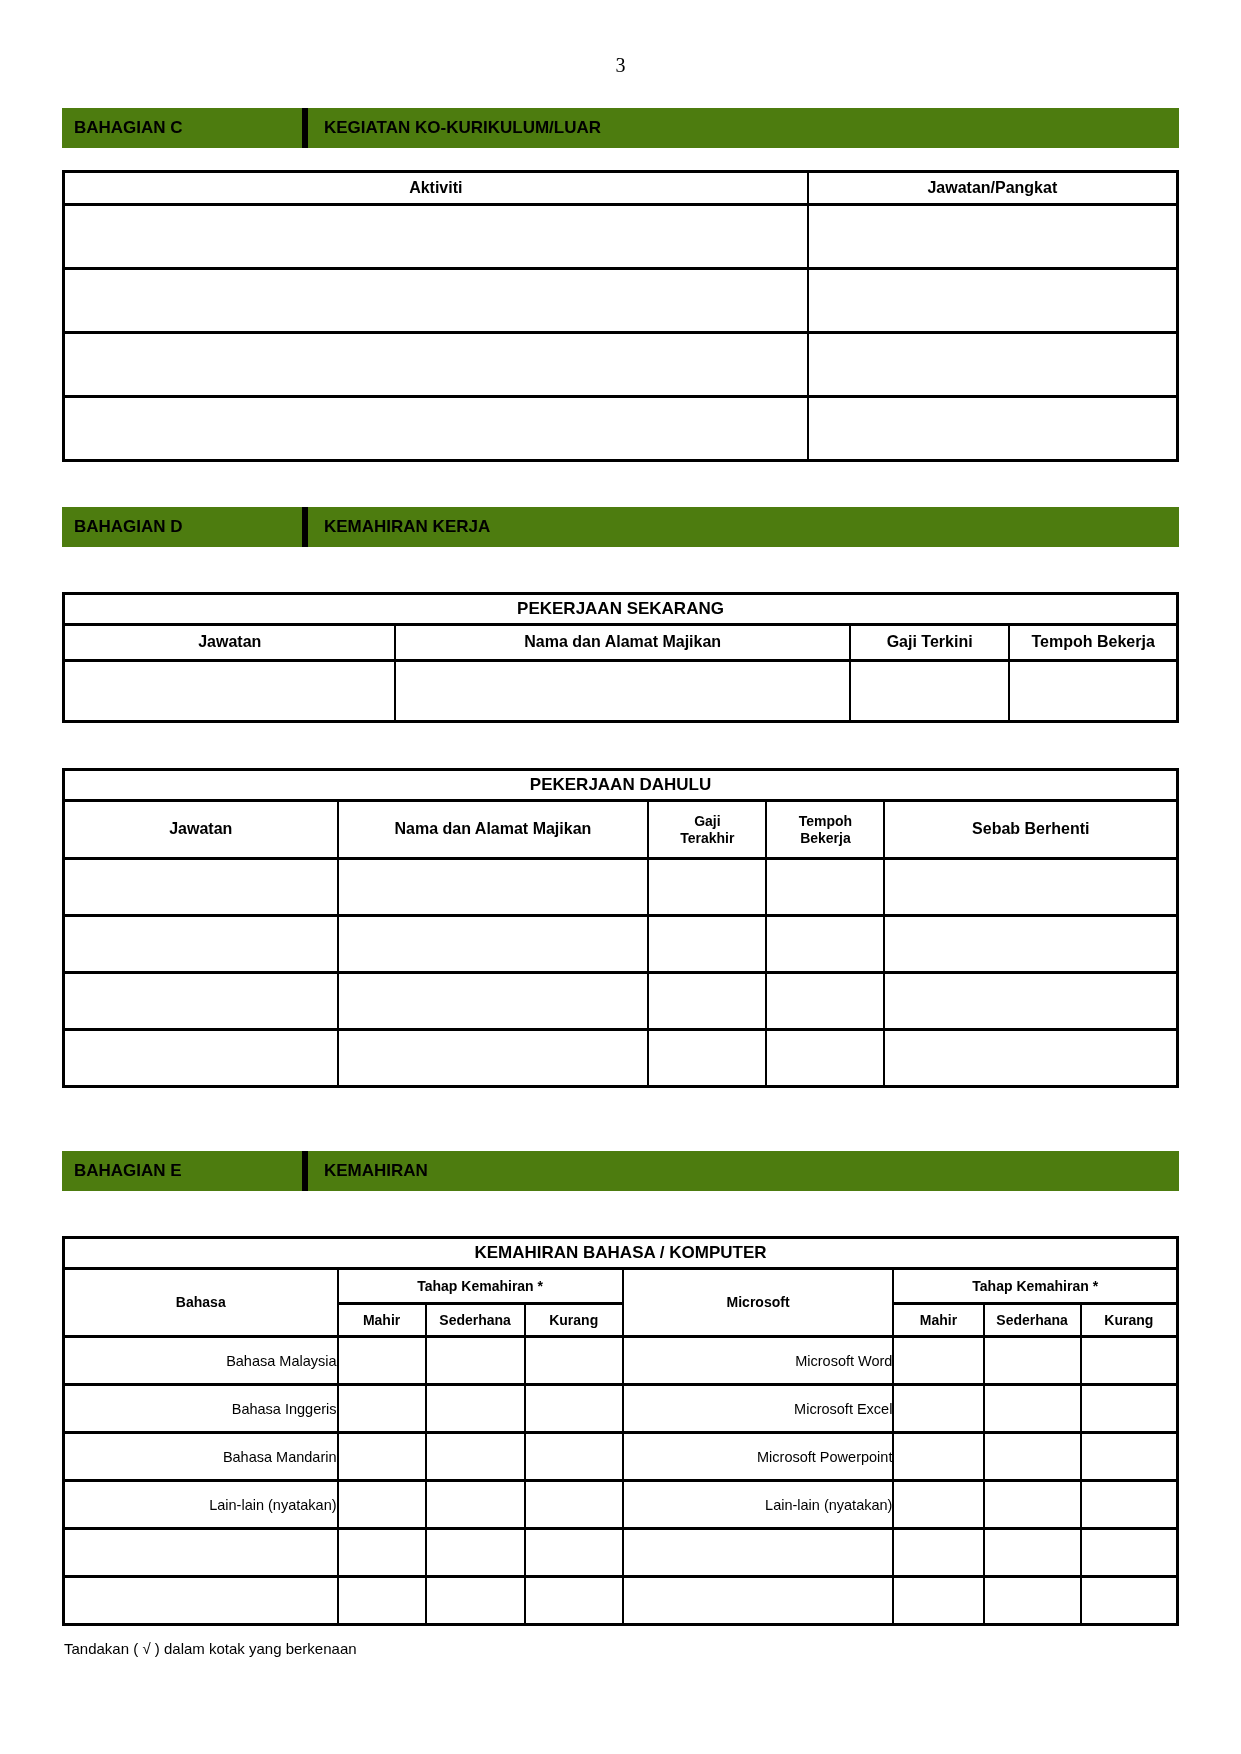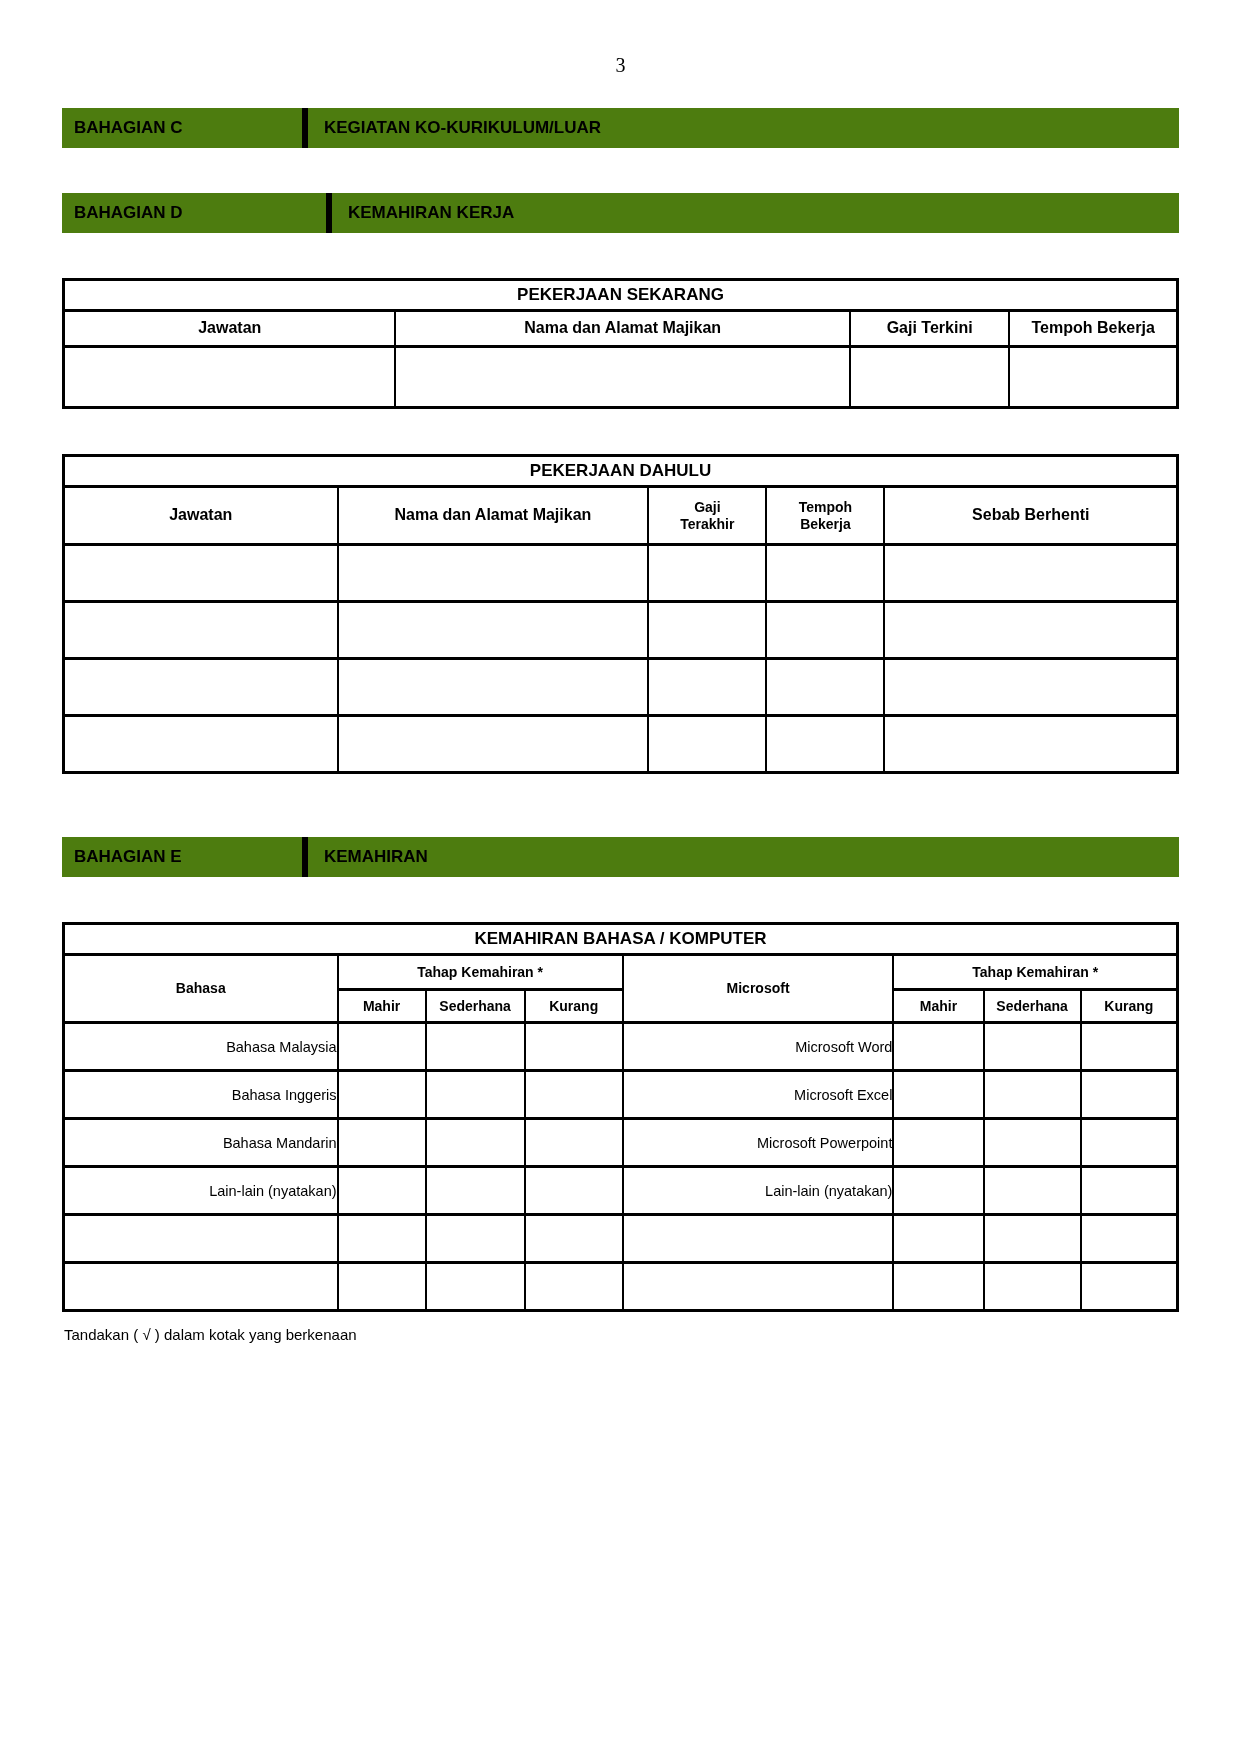--- a/index.html
+++ b/index.html
@@ -37,21 +37,21 @@
     align-items: center;
   }
   .bar-title {
     border-left: 6px solid #000000;
     padding-left: 16px;
     display: flex;
     align-items: center;
     flex: 1;
   }
   .bar-c { margin-top: 32px; }
-  .bar-d { margin-top: 45px; gap: 24px; }
+  .bar-d { margin-top: 45px; }
   .bar-e { margin-top: 63px; }
 
   table.doc-table {
     width: 100%;
     border-collapse: collapse;
     table-layout: fixed;
     border: 3px solid #000;
   }
   .doc-table td, .doc-table th {
     border: solid #000;
@@ -105,20 +105,48 @@
 
 <div class="page">
 
   <div class="pageno">3</div>
 
   <div class="section-bar bar-c">
     <div class="bar-label">BAHAGIAN C</div>
     <div class="bar-title">KEGIATAN KO-KURIKULUM/LUAR</div>
   </div>
 
+  <table class="doc-table t-koku">
+    <colgroup>
+        <col style="width:66.8%">
+        <col style="width:33.2%">
+      </colgroup>
+    <tbody>
+        <tr>
+      <td class="head-cell h30">Aktiviti</td>
+      <td class="head-cell h30">Jawatan/Pangkat</td>
+    </tr>
+    <tr>
+      <td class="h61"></td>
+      <td class="h61"></td>
+    </tr>
+    <tr>
+      <td class="h61"></td>
+      <td class="h61"></td>
+    </tr>
+    <tr>
+      <td class="h61"></td>
+      <td class="h61"></td>
+    </tr>
+    <tr>
+      <td class="h61"></td>
+      <td class="h61"></td>
+    </tr>
+  </tbody>
+    </table>
 
   <div class="section-bar bar-d">
     <div class="bar-label">BAHAGIAN D</div>
     <div class="bar-title">KEMAHIRAN KERJA</div>
   </div>
 
   <table class="doc-table t-ps">
     <colgroup>
       <col style="width:29.8%">
         <col style="width:40.8%">

